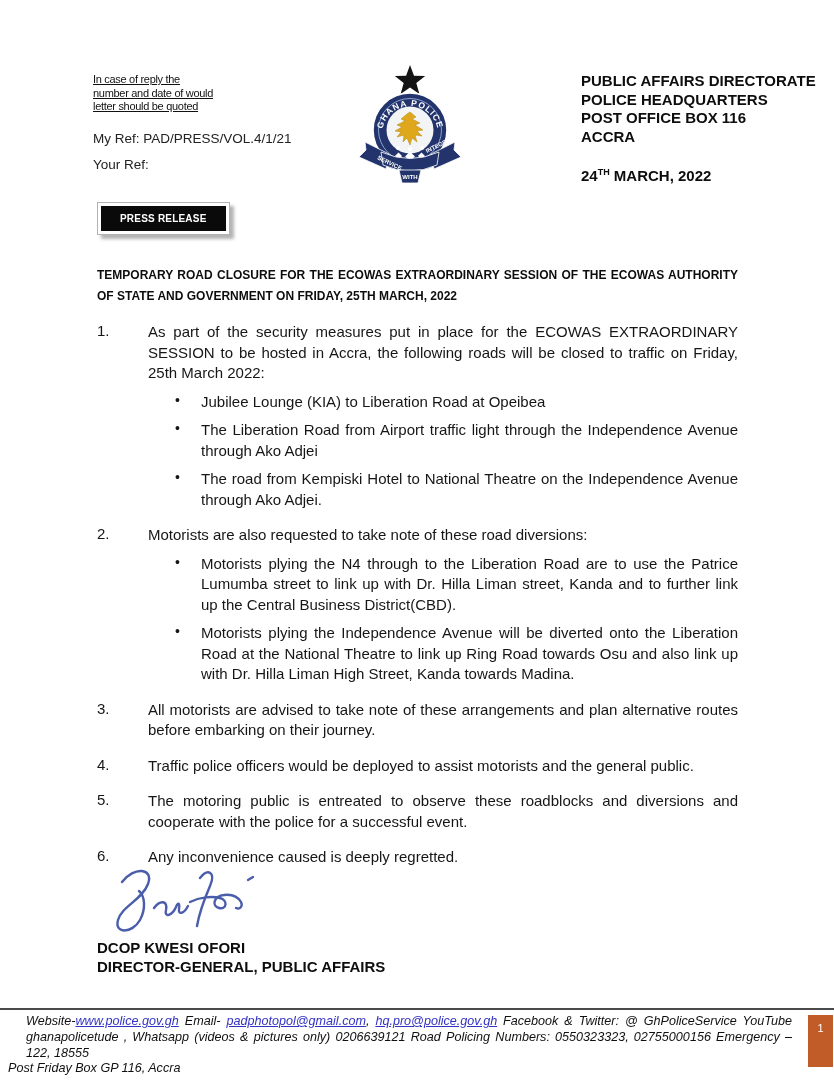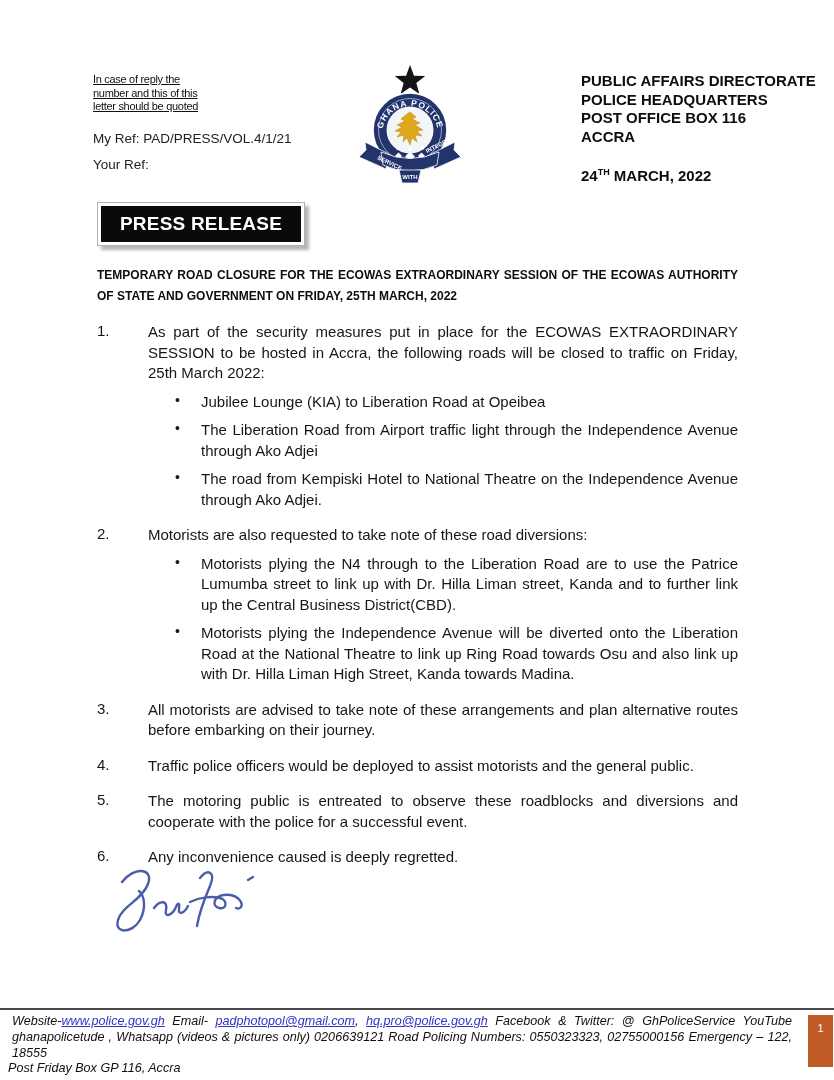--- a/index.html
+++ b/index.html
@@ -18,54 +18,54 @@
   .logo{position:absolute;left:351px;top:64px;}
 
   
   .dir{position:absolute;left:545px;top:72px;font-weight:bold;font-size:15px;line-height:18.5px;color:#0d0d0d;margin-left:36px;}
   .date-line{margin-top:17px;font-weight:bold;font-size:15px;}
   .date-line sup{font-size:9px;vertical-align:super;}
 
   
   .pr-wrap{position:absolute;left:97px;top:202px;background:#fff;border:1px solid #b3b3b3;
            padding:3px;box-shadow:4px 4px 3px rgba(120,120,120,.55);}
-  .pr-box{background:#0a0a0a;color:#fff;font-weight:bold;font-size:19px;padding:7px 19px;letter-spacing:.2px;}
+  .pr-box{background:#0a0a0a;color:#fff;font-weight:bold;font-size:10px;padding:7px 19px;letter-spacing:.2px;}
 
   .title{position:absolute;left:97px;top:265px;width:641px;font-weight:bold;font-size:12px;
          line-height:21px;text-align:justify;color:#0d0d0d;}
 
   .body{position:absolute;left:97px;top:307px;width:641px;font-size:15px;}
   .item{display:flex;margin-top:15px;}
   .item-num{width:51px;flex:none;}
   .item-text{flex:1;text-align:justify;line-height:20.5px;}
   .bullet{display:flex;margin:8px 0 0 78px;}
   .bullet-dot{width:26px;flex:none;font-size:14px;}
   .bullet-text{flex:1;text-align:justify;line-height:20.5px;}
 
   .signature{position:absolute;left:98px;top:862px;}
 
   .signatory{position:absolute;left:97px;top:938px;font-weight:bold;font-size:15px;line-height:19px;color:#0d0d0d;}
 
   
   .footer{position:absolute;left:0;top:1008px;width:834px;border-top:2px solid #4a4a4a;
           font-style:italic;font-size:12.6px;line-height:15.8px;color:#101010;}
-  .footer-text{padding:4px 42px 0 12px;text-align:justify;}
+  .footer-text{padding:4px 42px 0 26px;text-align:justify;}
   .footer-address{padding:0 42px 0 8px;}
   .flink{color:#3232c4;text-decoration:underline;cursor:pointer;}
   .page-box{position:absolute;right:1px;top:5px;width:25px;height:52px;background:#c15b28;
             color:#fff;font-style:normal;font-size:11px;text-align:center;padding-top:6px;box-sizing:border-box;}
 </style>
 </head>
 <body>
 
 <div class="page">
 
   <div class="note">
     <div>In case of reply the</div>
-    <div>number and this of this</div>
+    <div>number and date of would</div>
     <div>letter should be quoted</div>
   </div>
 
   <div class="refs">
     <div class="my-ref">My Ref: PAD/PRESS/VOL.4/1/21</div>
     <div class="your-ref">Your Ref:</div>
   </div>
 
   <div class="logo">
     <svg width="118" height="134" viewBox="0 0 118 134">
@@ -176,20 +176,24 @@
       <g fill="none" stroke="#4a5dab" stroke-width="2.4" stroke-linecap="round" stroke-linejoin="round">
         <path d="M24,20 C36,4 56,6 50,22 C44,38 24,44 20,58 C16,72 34,72 42,58 C48,47 47,34 41,29"></path>
         <path d="M56,46 C62,38 70,38 68,48 C66,56 74,54 78,45 C80,40 82,41 81,47 C80,53 86,52 90,44"></path>
         <path d="M102,16 C110,6 118,10 112,24 C106,38 101,52 99,64 M92,40 C102,35 114,34 122,36"></path>
         <path d="M122,36 C130,38 129,48 121,46 C113,44 116,34 126,33 C134,32 140,35 143,40 C145,44 142,48 138,46"></path>
         <path d="M150,18 l5,-3"></path>
       </g>
     </svg>
   </div>
 
+  <div class="signatory">
+    <div>DCOP KWESI OFORI</div>
+    <div>DIRECTOR-GENERAL, PUBLIC AFFAIRS</div>
+  </div>
 
   <div class="footer">
     <div class="footer-text">
       <span>Website-</span><span class="flink">www.police.gov.gh</span><span> Email- </span><span class="flink">padphotopol@gmail.com</span><span>, </span><span class="flink">hq.pro@police.gov.gh</span><span> Facebook &amp; Twitter: @ GhPoliceService YouTube ghanapolicetude , Whatsapp (videos &amp; pictures only) 0206639121 Road Policing Numbers: 0550323323, 02755000156 Emergency – 122, 18555</span>
     </div>
     <div class="footer-address">Post Friday Box GP 116, Accra</div>
     <div class="page-box">
       <span>1</span>
     </div>
   </div>

